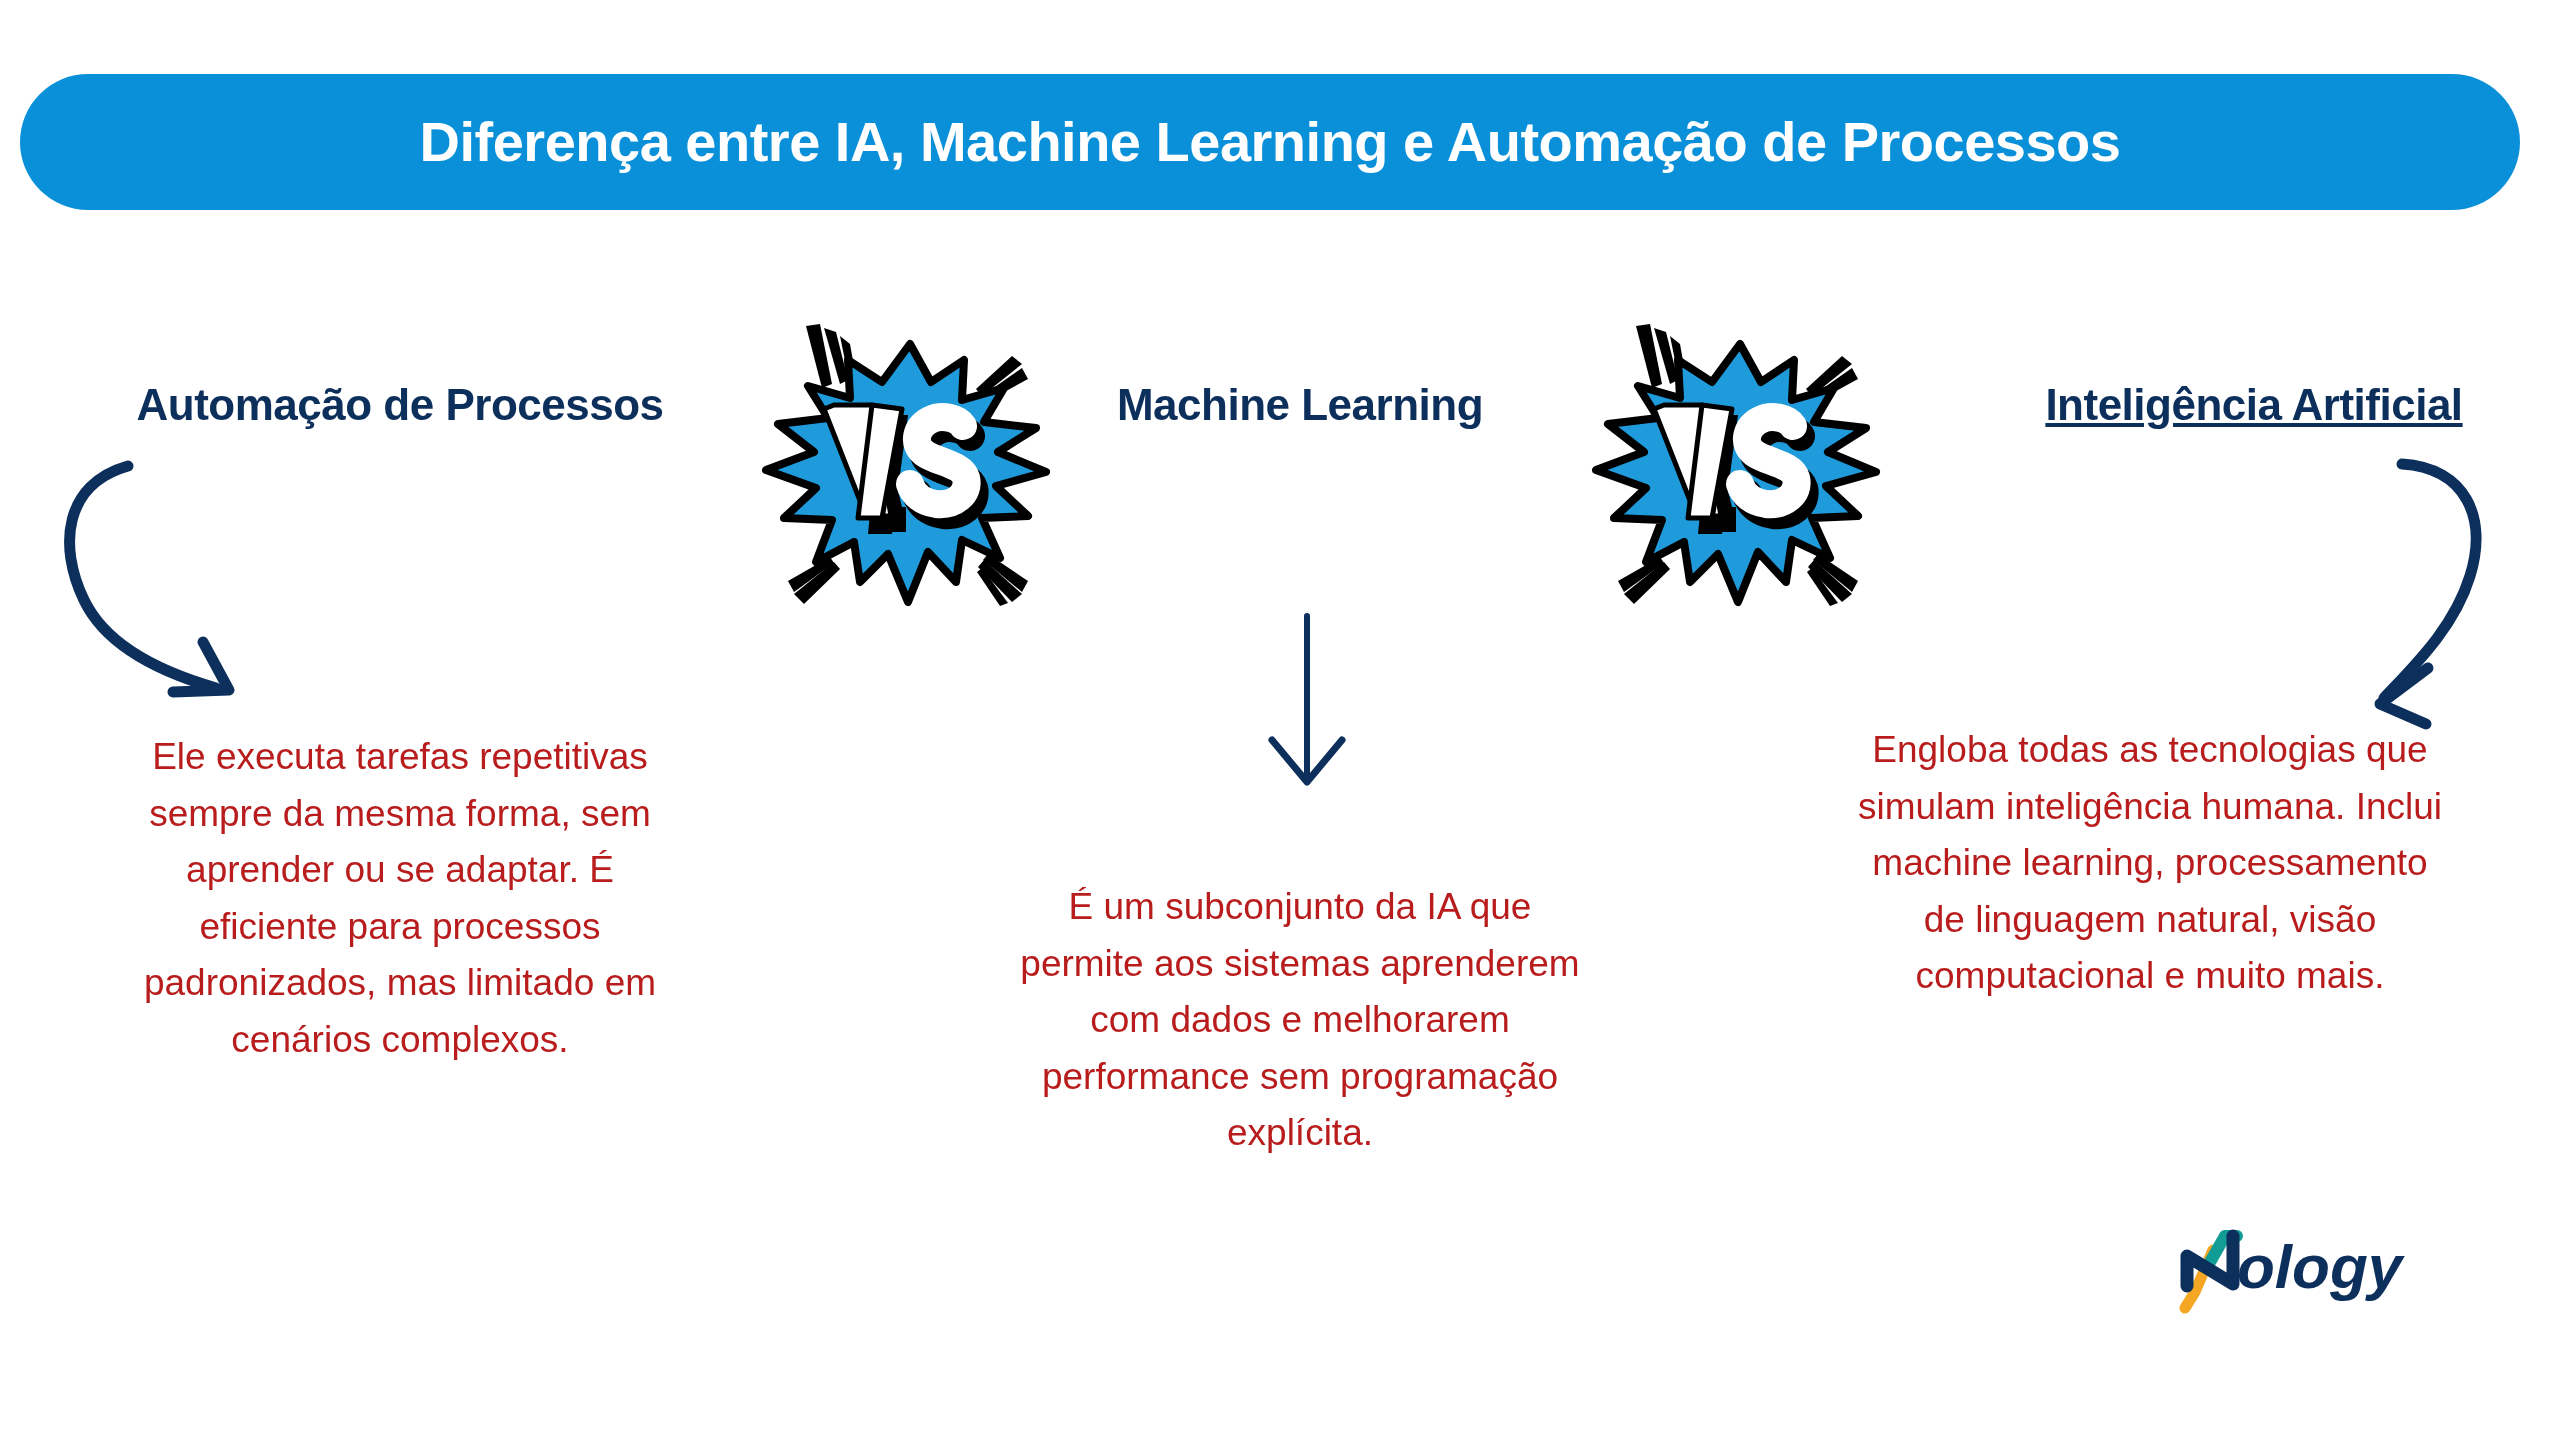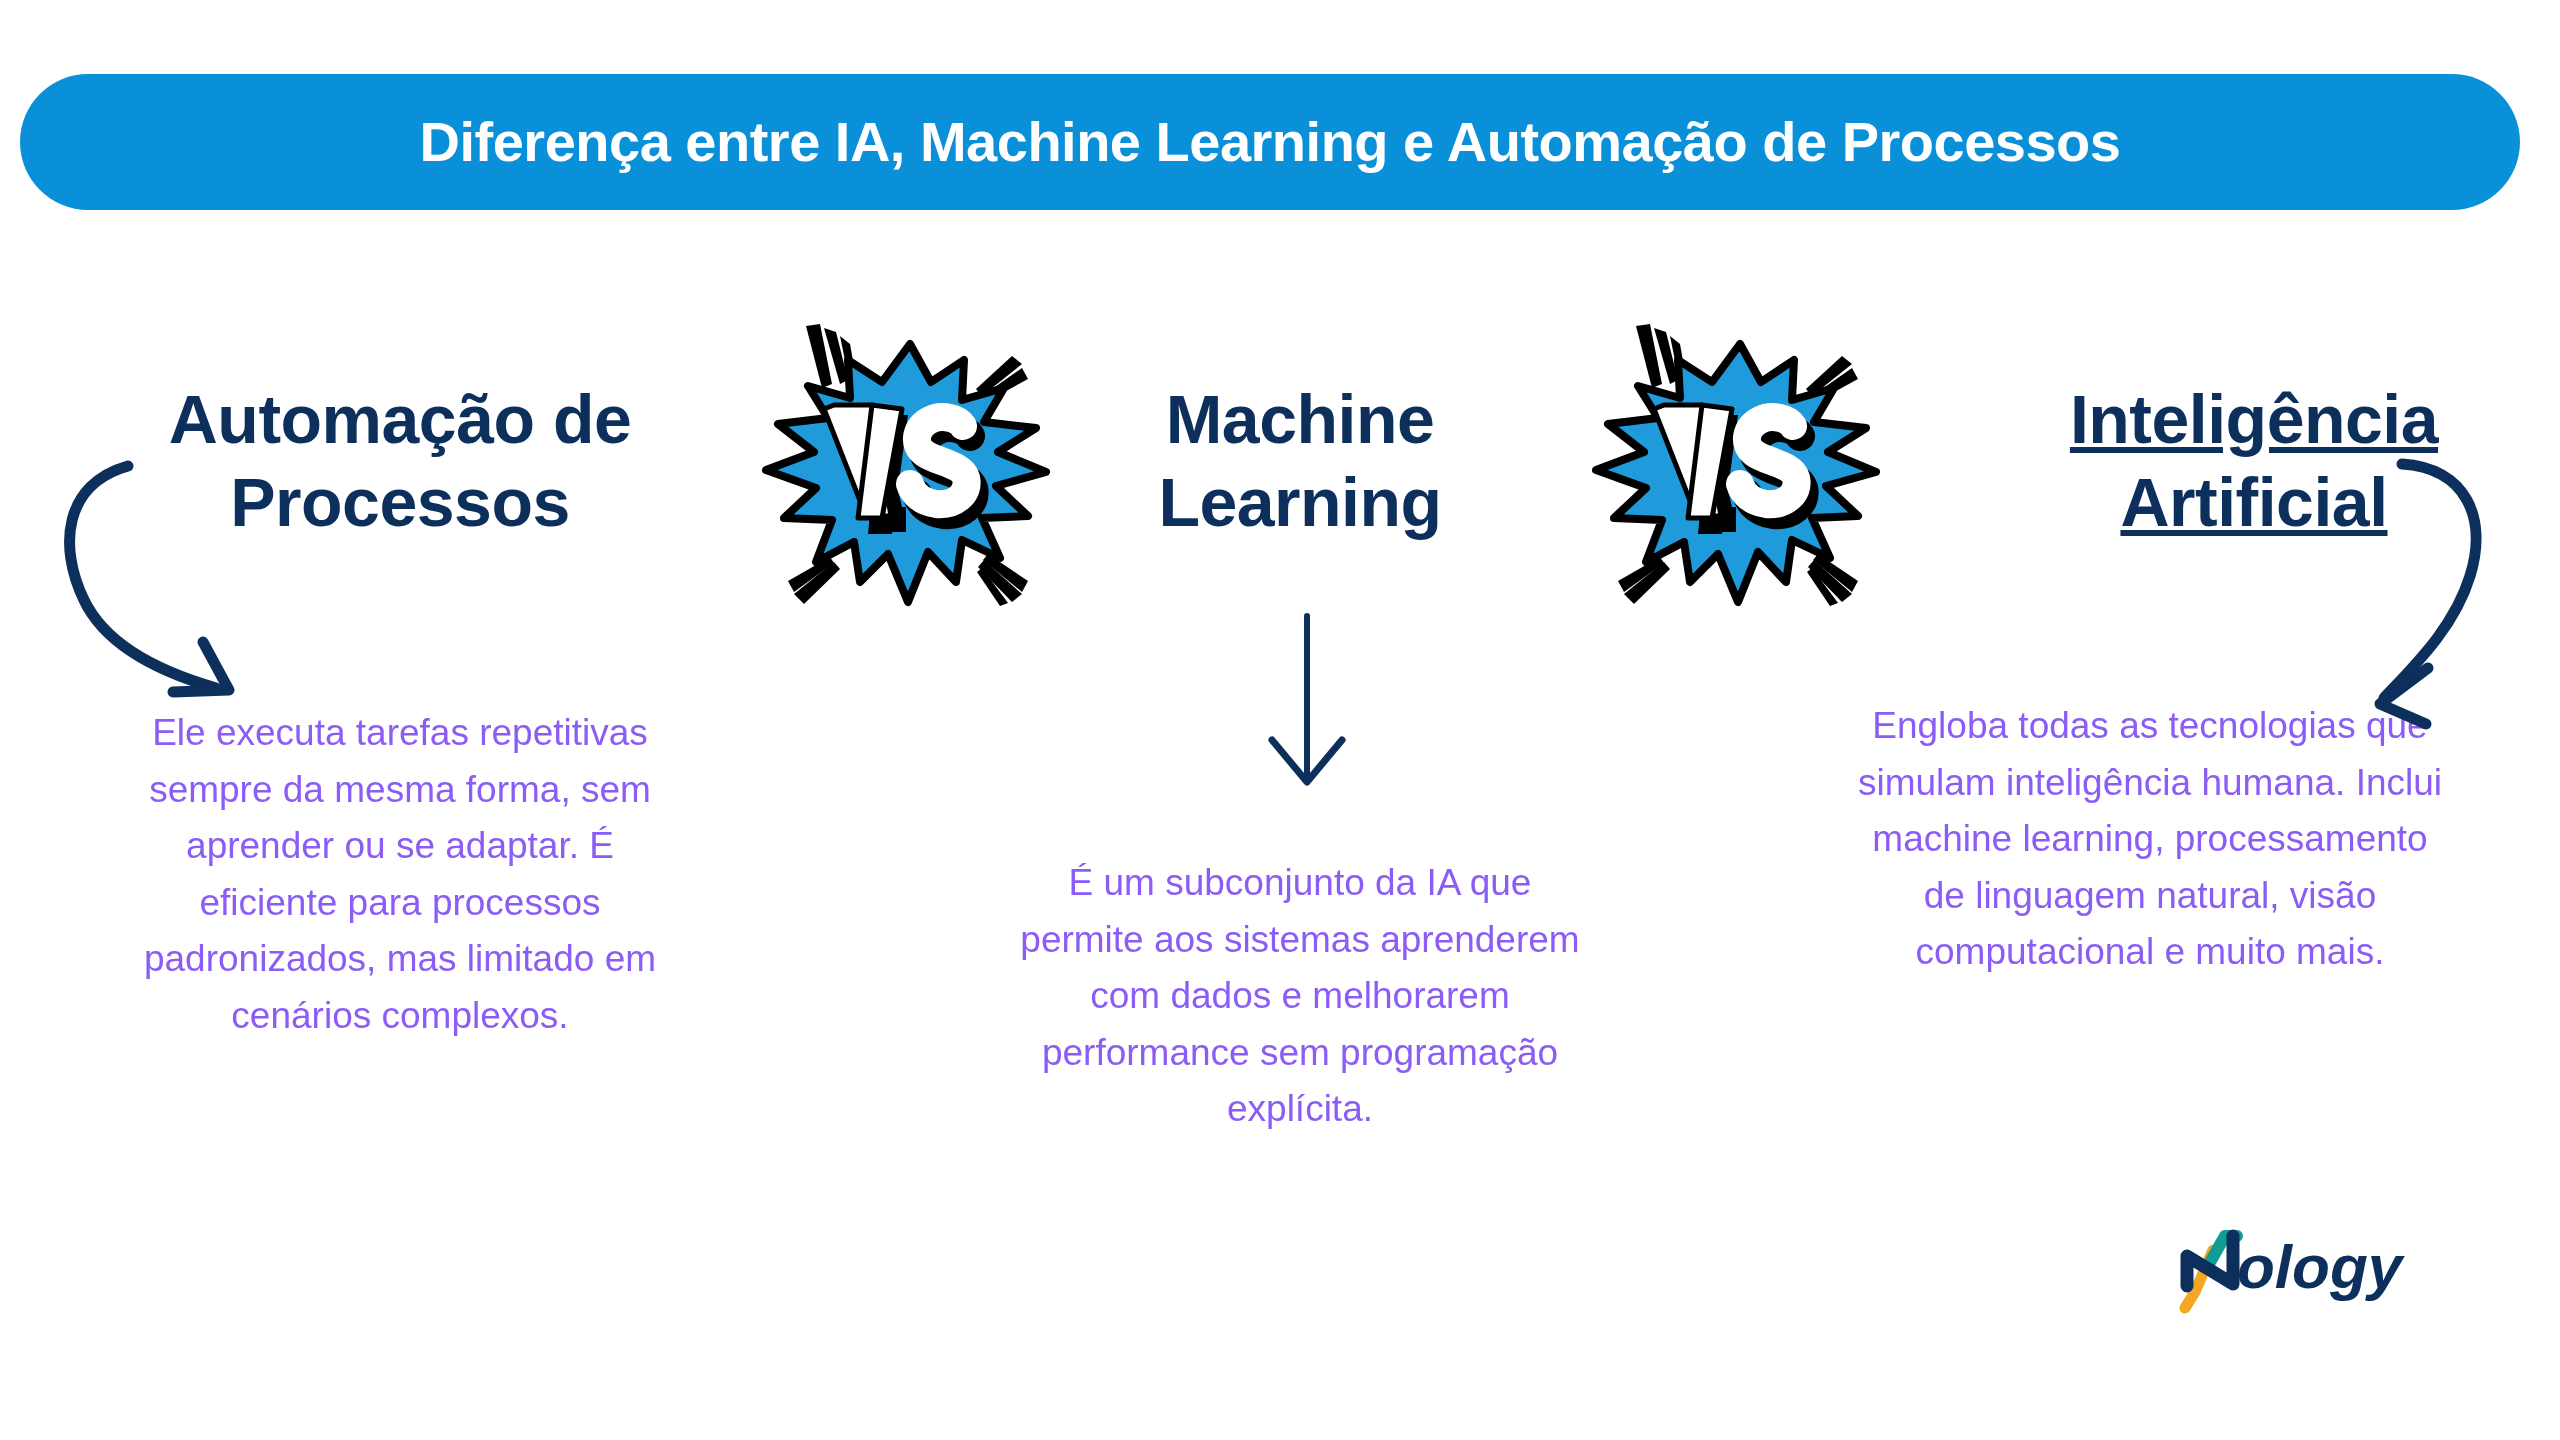--- a/index.html
+++ b/index.html
@@ -37,30 +37,31 @@
     white-space:nowrap;
     line-height:1;
   }
 
   
   .col { position:absolute; text-align:center; }
 
   .col-head {
     color:#0d2f5c;
     font-weight:bold;
-    font-size:68px;
+    font-size:44px;
     line-height:1.22;
     letter-spacing:-0.5px;
   }
 
   .col-body {
-    color:#8b5cf6;
+    color:#b91c1c;
     font-size:37px;
     line-height:1.53;
     font-weight:normal;
+    margin-top:24px;
   }
 
   
   #col-automacao        { left:115px;  top:378px;  width:570px; }
   #col-automacao-body   { left:120px;  top:705px;  width:560px; }
 
   
   #col-ml               { left:1030px; top:378px;  width:540px; }
   #col-ml-body          { left:1020px; top:855px;  width:560px; }
 

